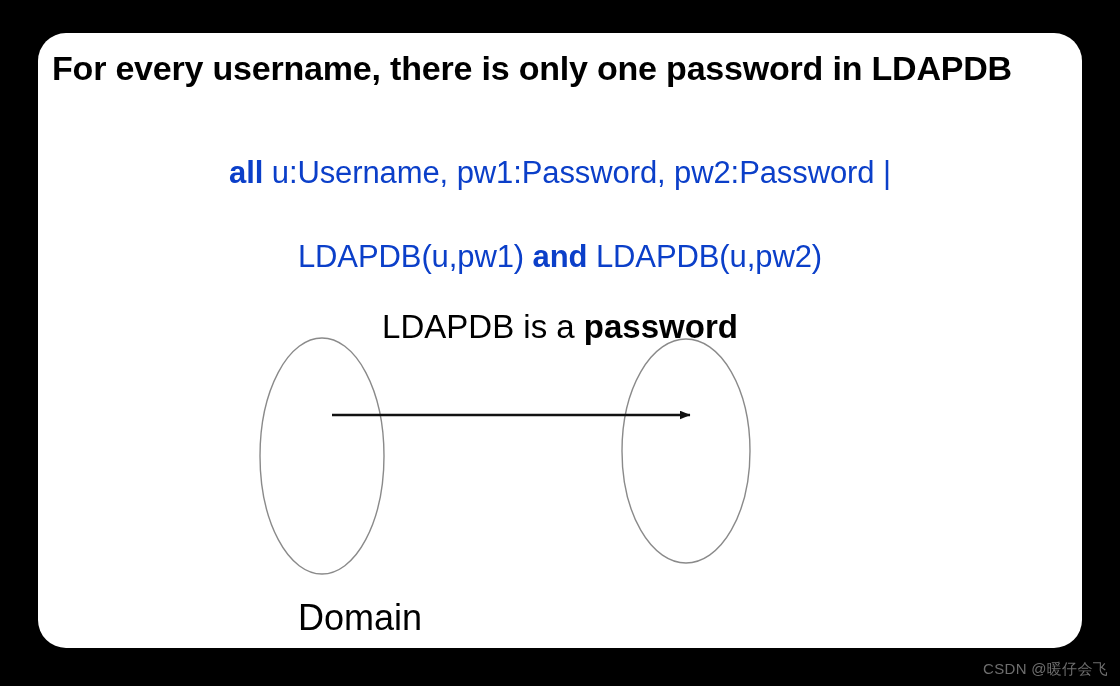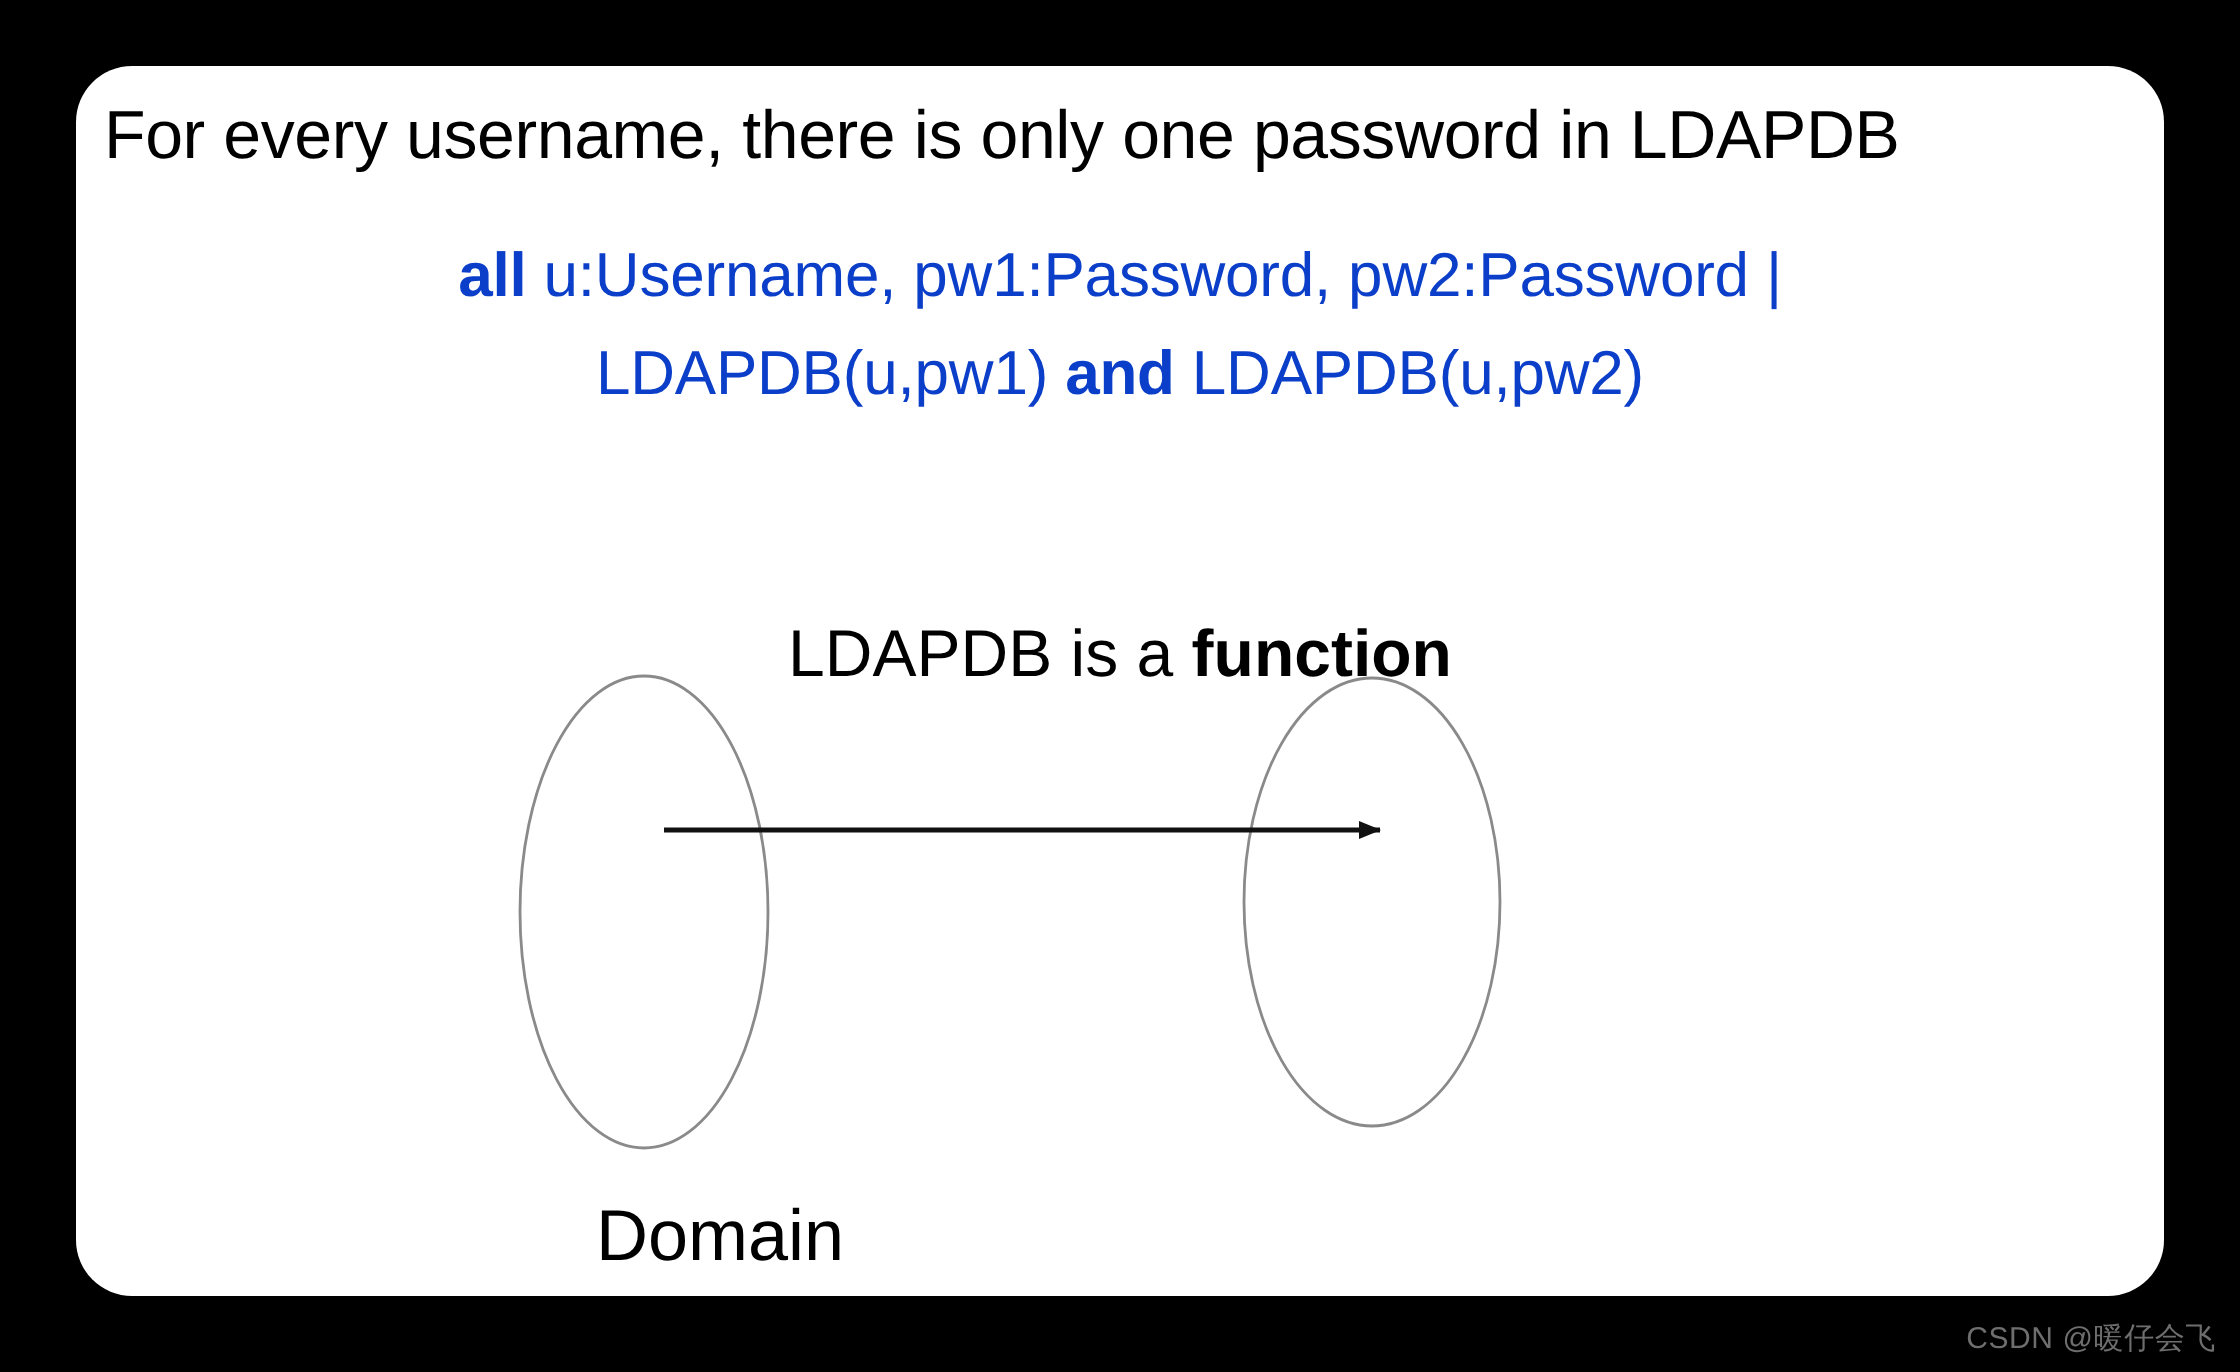--- a/index.html
+++ b/index.html
@@ -32,35 +32,36 @@
   #slide-title {
     position: absolute;
     left: 14px;
     top: 13px;
     width: 1022px;
     font-size: 34px;
     line-height: 44px;
     color: #000000;
     white-space: nowrap;
     letter-spacing: -0.2px;
+    font-weight: bold;
   }
 
   
   #formula-block {
     position: absolute;
     left: 0;
     top: 80px;
     width: 1044px;
     text-align: center;
     color: #0b3fc9;
     font-size: 31px;
     line-height: 49px;
     letter-spacing: -0.1px;
   }
-  .formula-line { white-space: nowrap; }
+  .formula-line { white-space: nowrap; margin-top: 35px; }
   .kw { font-weight: bold; }
 
   
   #diagram-caption {
     position: absolute;
     left: 0;
     top: 272px;
     width: 1044px;
     text-align: center;
     font-size: 33px;
@@ -109,21 +110,21 @@
 
 <div id="slide-card">
 
   <div id="slide-title">For every username, there is only one password in LDAPDB</div>
 
   <div id="formula-block">
     <div class="formula-line"><span class="kw">all</span><span> u:Username, pw1:Password, pw2:Password |</span></div>
     <div class="formula-line"><span>LDAPDB(u,pw1) </span><span class="kw">and</span><span> LDAPDB(u,pw2)</span></div>
   </div>
 
-  <div id="diagram-caption"><span>LDAPDB is a </span><span class="b">function</span></div>
+  <div id="diagram-caption"><span>LDAPDB is a </span><span class="b">password</span></div>
 
   <svg id="function-diagram" viewBox="0 0 1044 615">
     <defs>
       <marker id="arrowhead" markerWidth="11" markerHeight="9" refX="10.5" refY="4.5" orient="auto" markerUnits="userSpaceOnUse">
         <path d="M0,0 L11,4.5 L0,9 Z" fill="#111111"></path>
       </marker>
     </defs>
     <ellipse cx="284" cy="423" rx="62" ry="118" fill="none" stroke="#8a8a8a" stroke-width="1.4"></ellipse>
     <ellipse cx="648" cy="418" rx="64" ry="112" fill="none" stroke="#8a8a8a" stroke-width="1.4"></ellipse>
     <line x1="294" y1="382" x2="652" y2="382" stroke="#111111" stroke-width="2.6" marker-end="url(#arrowhead)"></line>

